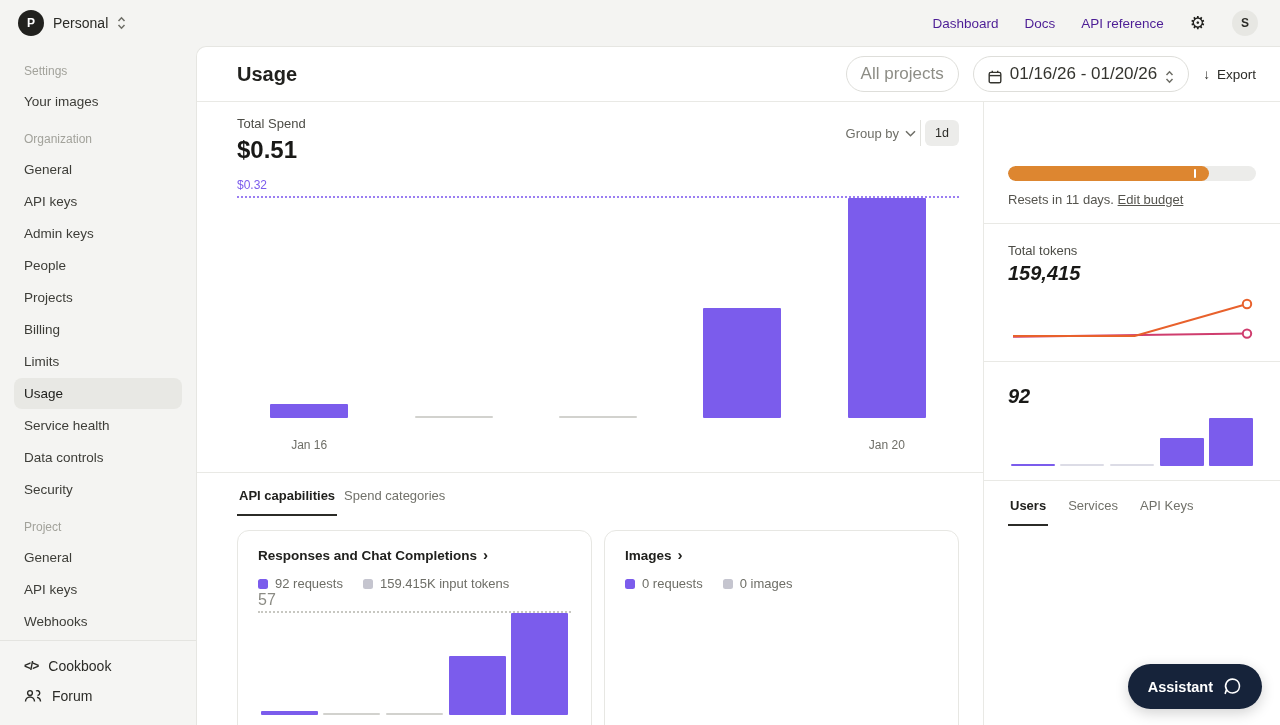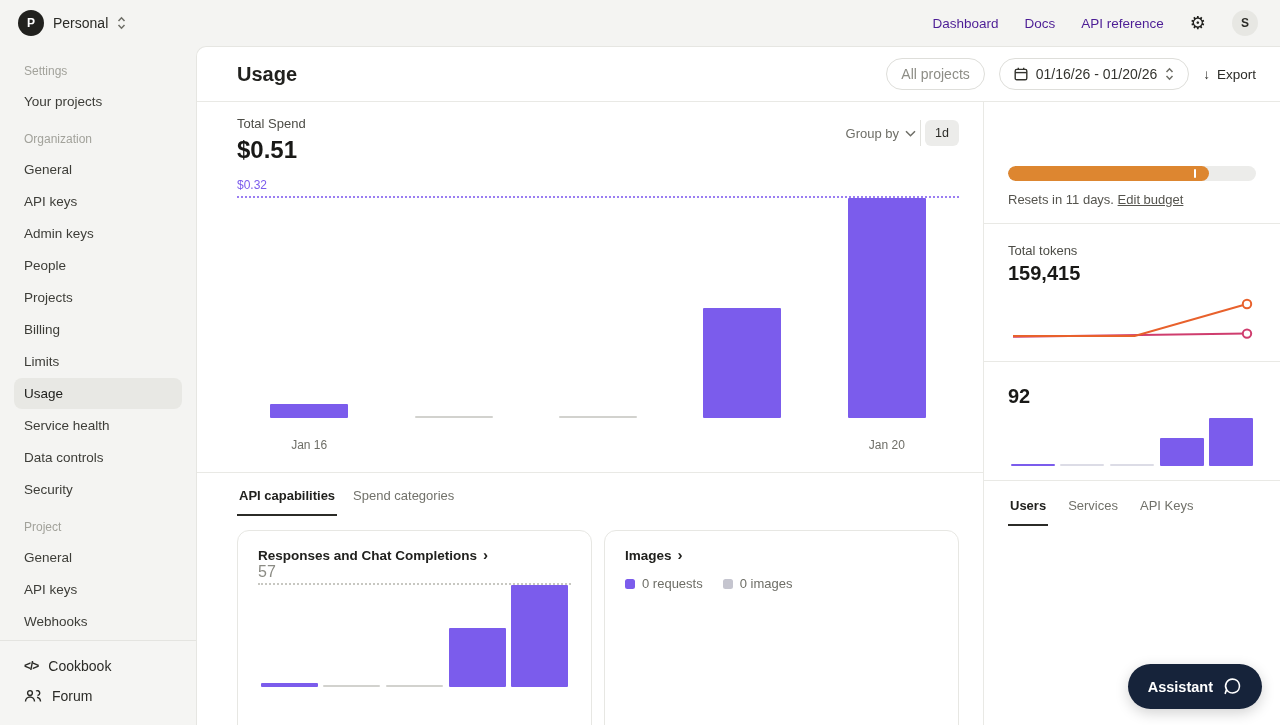--- a/index.html
+++ b/index.html
@@ -25,21 +25,21 @@
   .side-item.active { background:#e8e8e4; color:#21211e; }
   .sidebar-footer { position:absolute; left:0; right:0; bottom:0; background:#f4f4f2ee; border-top:1px solid #e4e4e0; padding:10px 14px 14px 14px; }
   .foot-item { display:flex; align-items:center; gap:10px; font-size:14px; color:#2b2b27; padding:7px 10px; cursor:pointer; }
   .code-glyph { font-size:12px; font-weight:bold; letter-spacing:-1px; }
 
   
   .panel { flex:1; background:#fff; border:1px solid #e6e6e2; border-right:none; border-bottom:none; border-top-left-radius:10px; display:flex; flex-direction:column; }
   .panel-header { height:55px; display:flex; align-items:center; justify-content:space-between; padding:0 24px 0 40px; border-bottom:1px solid #e9e9e5; }
   .panel-header h1 { font-size:20px; font-weight:600; color:#21211e; }
   .header-controls { display:flex; align-items:center; gap:14px; }
-  .pill { display:flex; align-items:center; gap:8px; border:1px solid #dedeas; border:1px solid #dededa; background:#fff; border-radius:999px; padding:7px 14px; font-size:14px; font-family:inherit; cursor:pointer; }
+  .pill { display:flex; align-items:flex-end; gap:8px; border:1px solid #dedeas; border:1px solid #dededa; background:#fff; border-radius:999px; padding:7px 14px; font-size:17px; font-family:inherit; cursor:pointer; }
   .pill.muted { color:#8d8d86; }
   .pill.dark { color:#34342f; }
   .export-btn { display:flex; align-items:center; gap:7px; background:none; border:none; font-family:inherit; font-size:13.5px; color:#2b2b27; cursor:pointer; }
 
   .panel-body { flex:1; display:flex; min-height:0; }
   .main-col { flex:1; padding:14px 24px 0 40px; min-width:0; }
   .right-col { width:297px; flex:0 0 297px; border-left:1px solid #e9e9e5; }
 
   
   .spend-head { display:flex; justify-content:space-between; align-items:flex-start; }
@@ -57,21 +57,21 @@
   .bars { display:flex; align-items:flex-end; height:220px; }
   .bars .slot { flex:1; display:flex; justify-content:center; align-items:flex-end; height:100%; }
   .bar { width:78px; background:#7b5cec; border-radius:1px; }
   .bar.zero { height:2px; background:#d2d2ce; }
   .xlabels { display:flex; margin-top:20px; }
   .xlabels .xl { flex:1; text-align:center; font-size:12px; color:#6e6e67; }
 
   .hdiv-full { height:1px; background:#e9e9e5; margin:20px -24px 0 -40px; }
 
   
-  .tabs { display:flex; gap:14px; margin-top:2px; }
+  .tabs { display:flex; gap:5px; margin-top:2px; }
   .tab { font-size:13px; color:#71716a; padding:13px 2px 11px 2px; border-bottom:2px solid transparent; cursor:pointer; }
   .tab.active { color:#21211e; font-weight:600; border-bottom-color:#2b2b27; }
 
   
   .cards { display:flex; gap:12px; margin-top:14px; }
   .card { flex:1; border:1px solid #e7e7e3; border-radius:12px; padding:17px 20px 0 20px; height:250px; overflow:hidden; }
   .card-title { font-size:13.5px; font-weight:600; color:#21211e; display:flex; align-items:center; gap:6px; cursor:pointer; }
   .card-title .chev { font-weight:600; font-size:15px; line-height:1; margin-top:-2px; }
   .legend { display:flex; gap:20px; margin-top:13px; }
   .legend-item { display:flex; align-items:center; gap:7px; font-size:13px; color:#6e6e67; }
@@ -85,21 +85,21 @@
 
   
   .budget-block { padding:64px 24px 0 24px; border-bottom:1px solid #e9e9e5; height:122px; }
   .progress { height:15px; border-radius:8px; background:#ececea; overflow:hidden; position:relative; }
   .progress .fill { position:absolute; left:0; top:0; bottom:0; border-radius:8px; background:#dd8630; }
   .progress .tick { position:absolute; top:3px; bottom:3px; width:2px; background:#fff; border-radius:1px; }
   .caption { font-size:13px; color:#55544e; margin-top:11px; }
   .caption a { color:#55544e; text-decoration:underline; cursor:pointer; }
 
   .stat-card { padding:19px 24px 14px 24px; border-bottom:1px solid #e9e9e5; }
-  .big2 { font-size:20px; font-weight:600; color:#191917; margin-top:4px; }
+  .big2 { font-size:20px; font-weight:600; color:#191917; margin-top:4px;font-style:italic; }
   .minibars { display:flex; align-items:flex-end; height:48px; margin-top:10px; }
   .minibars .slot { flex:1; display:flex; justify-content:center; align-items:flex-end; height:100%; }
   .minibars .bar { width:44px; }
   .minibars .bar.zero { background:#dcdce6; }
   .right-col .tabs { padding:2px 24px 0 24px; gap:18px; }
 
   
   .assistant { position:fixed; right:18px; bottom:16px; display:flex; align-items:center; gap:10px; background:#16233a; color:#fff; border:none; border-radius:999px; padding:13px 20px; font-family:inherit; font-size:14.5px; font-weight:600; cursor:pointer; box-shadow:0 4px 14px rgba(0,0,0,.18);text-align:right; }
 
   svg.icon { display:block; }
@@ -127,21 +127,21 @@
       <span class="gear-btn">⚙</span>
       <span class="avatar light">S</span>
     </nav>
   </header>
 
   <div class="shell">
 
     <aside class="sidebar">
       <div id="sidebar-sections">
           <div class="side-header">Settings</div>
-          <div class="side-item">Your projects</div>
+          <div class="side-item">Your images</div>
           <div class="side-header">Organization</div>
           <div class="side-item">General</div>
           <div class="side-item">API keys</div>
           <div class="side-item">Admin keys</div>
           <div class="side-item">People</div>
           <div class="side-item">Projects</div>
           <div class="side-item">Billing</div>
           <div class="side-item">Limits</div>
           <div class="side-item active">Usage</div>
           <div class="side-item">Service health</div>
@@ -248,20 +248,30 @@
           <div class="tabs" id="main-tabs">
               <div class="tab active">API capabilities</div>
               <div class="tab">Spend categories</div>
             </div>
           <div class="cards" id="cap-cards">
               <div class="card">
                 <div class="card-title">
                   <span>Responses and Chat Completions</span>
                   <span class="chev">›</span>
                 </div>
+                <div class="legend">
+                  <div class="legend-item">
+                    <span class="sw purple"></span>
+                    <span>92 requests</span>
+                  </div>
+                  <div class="legend-item">
+                    <span class="sw gray"></span>
+                    <span>159.415K input tokens</span>
+                  </div>
+                </div>
                 <div class="thresh">57</div>
                 <div class="dotline gray"></div>
                 <div class="bars">
                   <div class="slot">
                     <div class="bar" style="height: 3.50877%;"></div>
                   </div>
                   <div class="slot">
                     <div class="bar zero"></div>
                   </div>
                   <div class="slot">

